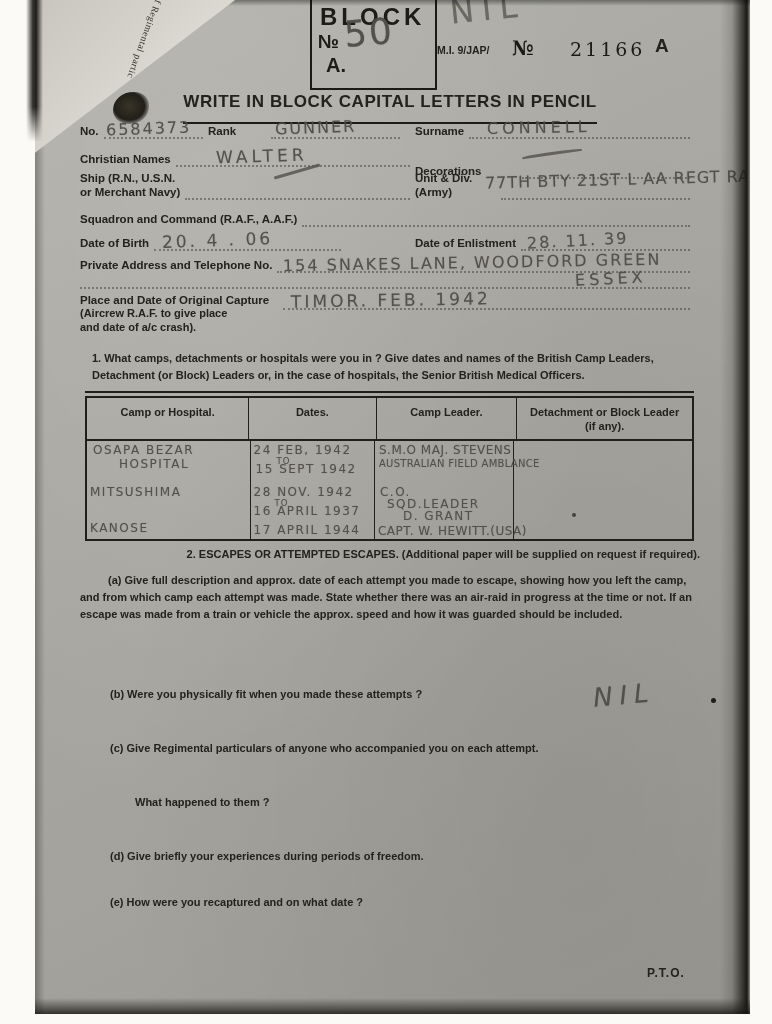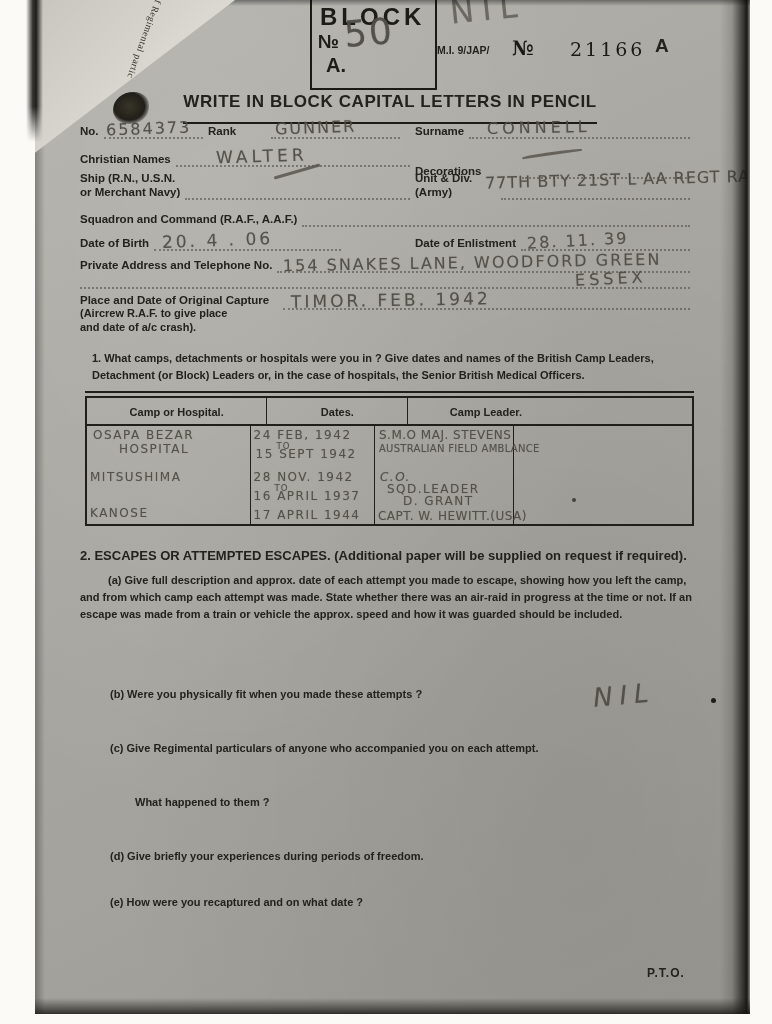--- a/index.html
+++ b/index.html
@@ -176,55 +176,56 @@
       <span class="hand nowrap" style="position:absolute;left:8px;bottom:-2px;font-size:17px;letter-spacing:3px;transform:rotate(-1deg);">TIMOR.   FEB. 1942</span>
     </div>
 
     <div class="abs printed" style="left:45px;top:350px;width:620px;font-size:11px;line-height:1.5;margin-left:12px;">1.   What camps, detachments or hospitals were you in ?   Give dates and names of the British Camp Leaders, Detachment (or Block) Leaders or, in the case of hospitals, the Senior British Medical Officers.</div>
 
     <div class="tbl">
       <div class="thead">
         <div class="th c1">Camp or Hospital.</div>
         <div class="th c2">Dates.</div>
         <div class="th c3">Camp Leader.</div>
+        <div class="th c4">Detachment or Block Leader (if any).</div>
       </div>
       <div class="tbody">
         <div class="td c1">
           <span class="te hand" style="left:6px;top:2px;">OSAPA BEZAR</span>
           <span class="te hand" style="left:32px;top:16px;">HOSPITAL</span>
           <span class="te hand" style="left:3px;top:44px;">MITSUSHIMA</span>
           <span class="te hand" style="left:3px;top:80px;">KANOSE</span>
         </div>
         <div class="td c2">
           <span class="te hand" style="left:3px;top:2px;">24 FEB, 1942</span>
           <span class="te hand small-to" style="left:26px;top:15px;">TO</span>
           <span class="te hand" style="left:5px;top:21px;">15 SEPT 1942</span>
           <span class="te hand" style="left:3px;top:44px;">28 NOV. 1942</span>
           <span class="te hand small-to" style="left:24px;top:57px;">TO</span>
           <span class="te hand" style="left:3px;top:63px;">16 APRIL 1937</span>
           <span class="te hand" style="left:3px;top:82px;">17 APRIL 1944</span>
         </div>
         <div class="td c3">
           <span class="te hand" style="left:4px;top:2px;letter-spacing:0.5px;">S.M.O MAJ. STEVENS</span>
           <span class="te hand" style="left:4px;top:17px;font-size:10px;letter-spacing:0.3px;">AUSTRALIAN FIELD AMBLANCE</span>
-          <span class="te hand" style="left:5px;top:44px;font-style:italic;">C.O.</span>
+          <span class="te hand" style="left:5px;top:44px;">C.O.</span>
           <span class="te hand" style="left:12px;top:56px;">SQD.LEADER</span>
           <span class="te hand" style="left:28px;top:68px;">D. GRANT</span>
           <span class="te hand" style="left:3px;top:83px;letter-spacing:0.5px;">CAPT. W. HEWITT.(USA)</span>
         </div>
         <div class="td c4">
           <span class="te hand" style="left:4px;top:2px;"></span>
           <span class="te hand" style="left:4px;top:44px;"></span>
           <span class="te hand" style="left:4px;top:82px;"></span>
           <span class="dot-mark" style="left:58px;top:72px;width:4px;height:4px;opacity:0.7;"></span>
         </div>
       </div>
     </div>
 
-    <div class="abs printed" style="left:45px;top:548px;width:620px;font-size:13px;">2.   ESCAPES OR ATTEMPTED ESCAPES.   (Additional paper will be supplied on request if required).</div>
+    <div class="abs printed" style="left:45px;top:548px;width:620px;font-size:11px;text-align:right;">2.   ESCAPES OR ATTEMPTED ESCAPES.   (Additional paper will be supplied on request if required).</div>
     <div class="abs printed" style="left:45px;top:572px;width:622px;font-size:11px;line-height:1.55;text-indent:28px;">(a)   Give full description and approx. date of each attempt you made to escape, showing how you left the camp, and from which camp each attempt was made.   State whether there was an air-raid in progress at the time or not.   If an escape was made from a train or vehicle the approx. speed and how it was guarded should be included.</div>
     <div class="abs printed" style="left:75px;top:688px;width:500px;font-size:11px;">(b)   Were you physically fit when you made these attempts ?</div>
     <span class="abs hand nowrap" style="left:558px;top:680px;font-size:26px;letter-spacing:7px;transform:rotate(-5deg);font-style:italic;">NIL</span>
     <span class="dot-mark" style="left:676px;top:698px;"></span>
     <div class="abs printed" style="left:75px;top:742px;width:560px;font-size:11px;">(c)   Give Regimental particulars of anyone who accompanied you on each attempt.</div>
     <div class="abs printed" style="left:100px;top:796px;width:400px;font-size:11px;">What happened to them ?</div>
     <div class="abs printed" style="left:75px;top:850px;width:560px;font-size:11px;">(d)   Give briefly your experiences during periods of freedom.</div>
     <div class="abs printed" style="left:75px;top:896px;width:560px;font-size:11px;">(e)   How were you recaptured and on what date ?</div>
 
     <span class="abs printed nowrap" style="left:612px;top:966px;font-size:12px;letter-spacing:1px;">P.T.O.</span>

